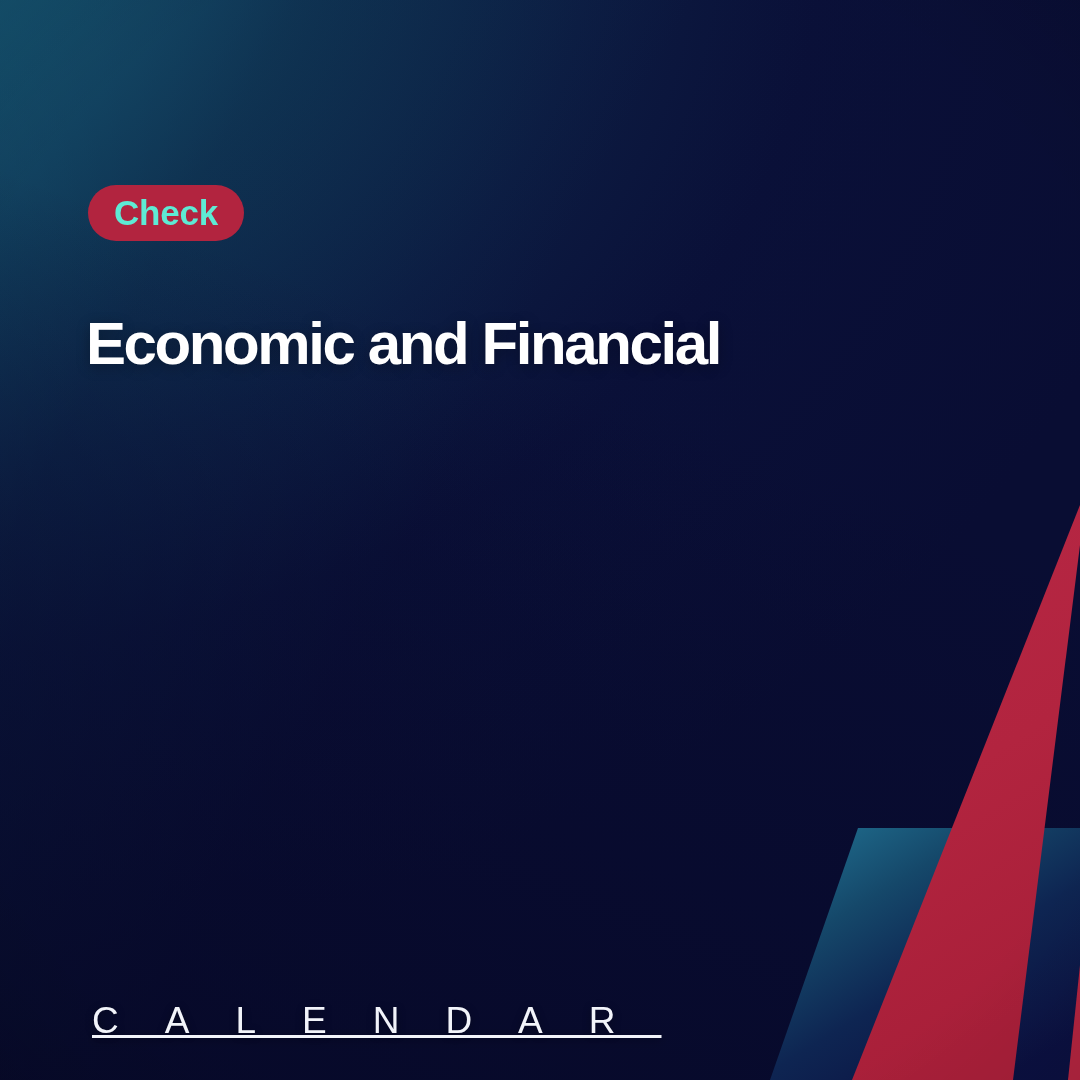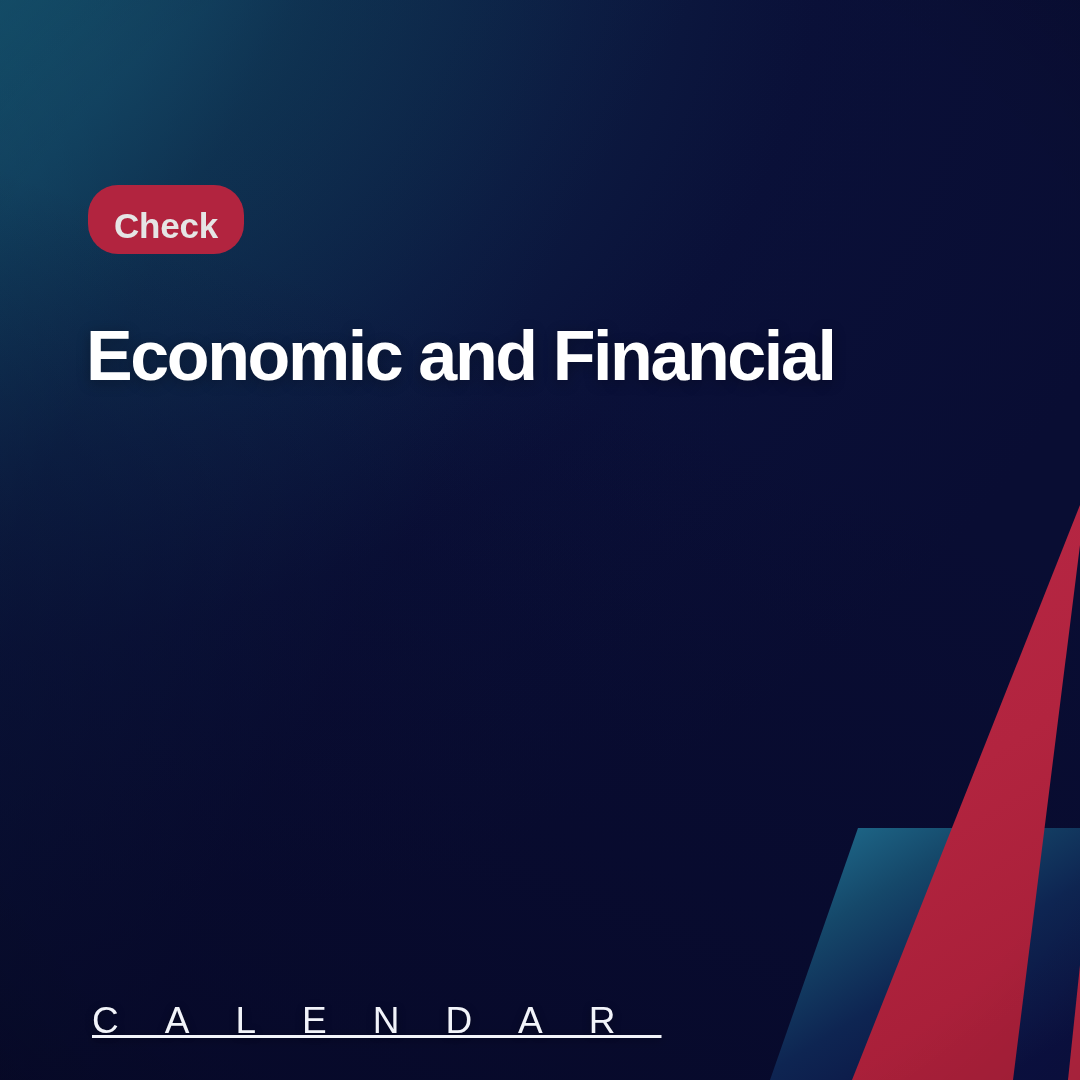--- a/index.html
+++ b/index.html
@@ -50,42 +50,42 @@
     pointer-events: none;
   }
   .shape-layer svg { display: block; width: 1080px; height: 1080px; }
 
   
   .badge {
     position: absolute;
     left: 88px;
     top: 185px;
     height: 56px;
-    padding: 13px 26px 0 26px;
+    padding: 0 26px 0 26px;
     display: flex;
     align-items: center;
     justify-content: flex-start;
     background: #B2243F;
     border-radius: 30px;
-    color: #e5e5e5;
+    color: #5eead4;
     font-size: 35px;
     font-weight: bold;
     letter-spacing: -0.2px;
     line-height: 1;
   }
   .badge-label { transform: translateY(-1px); }
 
   
   .headline {
     position: absolute;
     left: 86px;
     top: 272px;
     width: 900px;
     color: #ffffff;
-    font-size: 70px;
+    font-size: 60px;
     font-weight: bold;
     line-height: 1.06;
     letter-spacing: -2.4px;
     text-shadow: 0 3px 14px rgba(0,0,0,0.30);
   }
   .headline .hl-line { display: block; white-space: nowrap; }
 
   
   .year-wrap {
     position: absolute;

